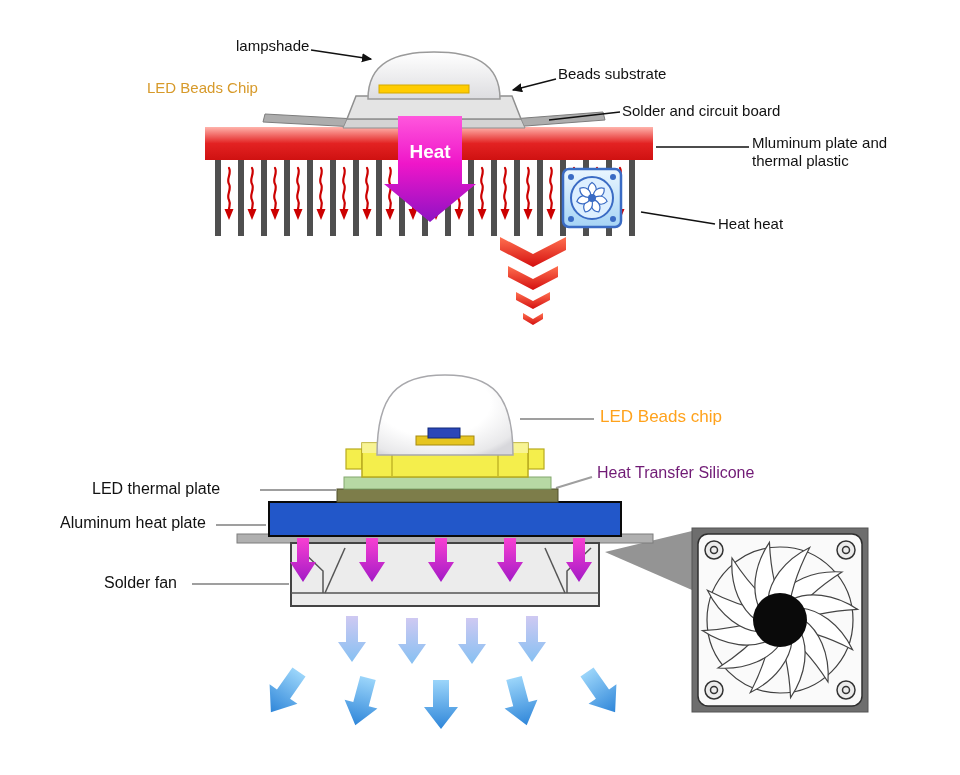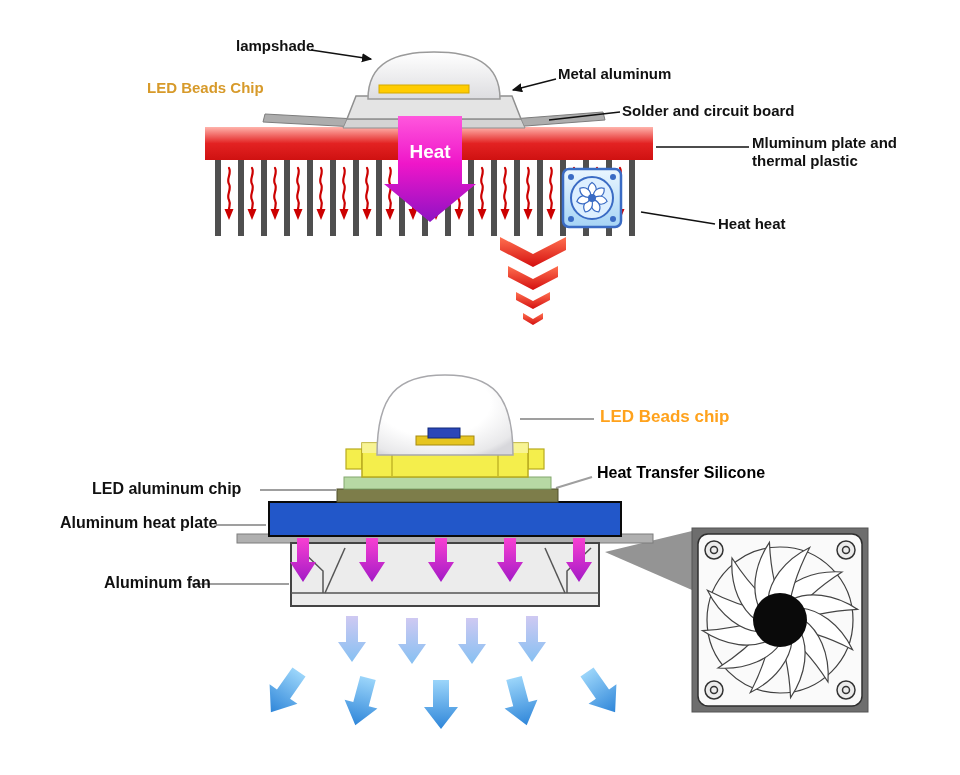--- a/index.html
+++ b/index.html
@@ -1,23 +1,23 @@
 <!DOCTYPE html>
 <html><head>
 <meta charset="utf-8">
 <style>
   html,body{margin:0;padding:0;background:#fff;}
   .stage{position:relative;width:960px;height:775px;background:#fff;overflow:hidden;
          font-family:"Liberation Sans", sans-serif;}
   .stage svg{position:absolute;left:0;top:0;}
-  .lbl{position:absolute;font-weight:bold;font-size:15px;color:#111;white-space:nowrap;line-height:18px;}
+  .lbl{position:absolute;font-weight:normal;font-size:15px;color:#111;white-space:nowrap;line-height:18px;}
   .lbl-orange-top{color:#d79a2a;}
   .lbl-orange-bot{color:#ffa21c;font-size:17px;}
   .lbl-lg{font-size:16px;}
-  .lbl-gray{color:#000000;text-align:center;}
+  .lbl-gray{color:#701a75;text-align:center;}
 </style>
 </head>
 <body>
 
 <div class="stage">
 
 <svg width="960" height="775" viewBox="0 0 960 775">
   <defs>
     <linearGradient id="gradRed" x1="0" y1="0" x2="0" y2="1">
       <stop offset="0" stop-color="#ffb3ab"></stop>
@@ -254,27 +254,27 @@
             <circle cx="846" cy="550" r="3.5" fill="none"></circle>
         <circle cx="714" cy="690" r="3.5" fill="none"></circle>
             <circle cx="846" cy="690" r="3.5" fill="none"></circle>
       </g>
     </g>
   </g>
 </svg>
 
 <div class="lbl" style="left:236px;top:37px">lampshade</div>
 <div class="lbl lbl-orange-top" style="left:147px;top:79px">LED Beads Chip</div>
-<div class="lbl" style="left:558px;top:65px">Metal aluminum</div>
+<div class="lbl" style="left:558px;top:65px">Beads substrate</div>
 <div class="lbl" style="left:752px;top:134px">
   <div>Mluminum plate and</div>
   <div>thermal plastic</div>
 </div>
 <div class="lbl" style="left:622px;top:102px">Solder and circuit board</div>
 <div class="lbl" style="left:718px;top:215px">Heat heat</div>
 
 <div class="lbl lbl-orange-bot" style="left:600px;top:408px">LED Beads chip</div>
 <div class="lbl lbl-lg lbl-gray" style="left:597px;top:464px">Heat Transfer Silicone</div>
-<div class="lbl lbl-lg" style="left:92px;top:480px">LED aluminum chip</div>
+<div class="lbl lbl-lg" style="left:92px;top:480px">LED thermal plate</div>
 <div class="lbl lbl-lg" style="left:60px;top:514px">Aluminum heat plate</div>
-<div class="lbl lbl-lg" style="left:104px;top:574px">Aluminum fan</div>
+<div class="lbl lbl-lg" style="left:104px;top:574px">Solder fan</div>
 
 </div>
 
 </body></html>

